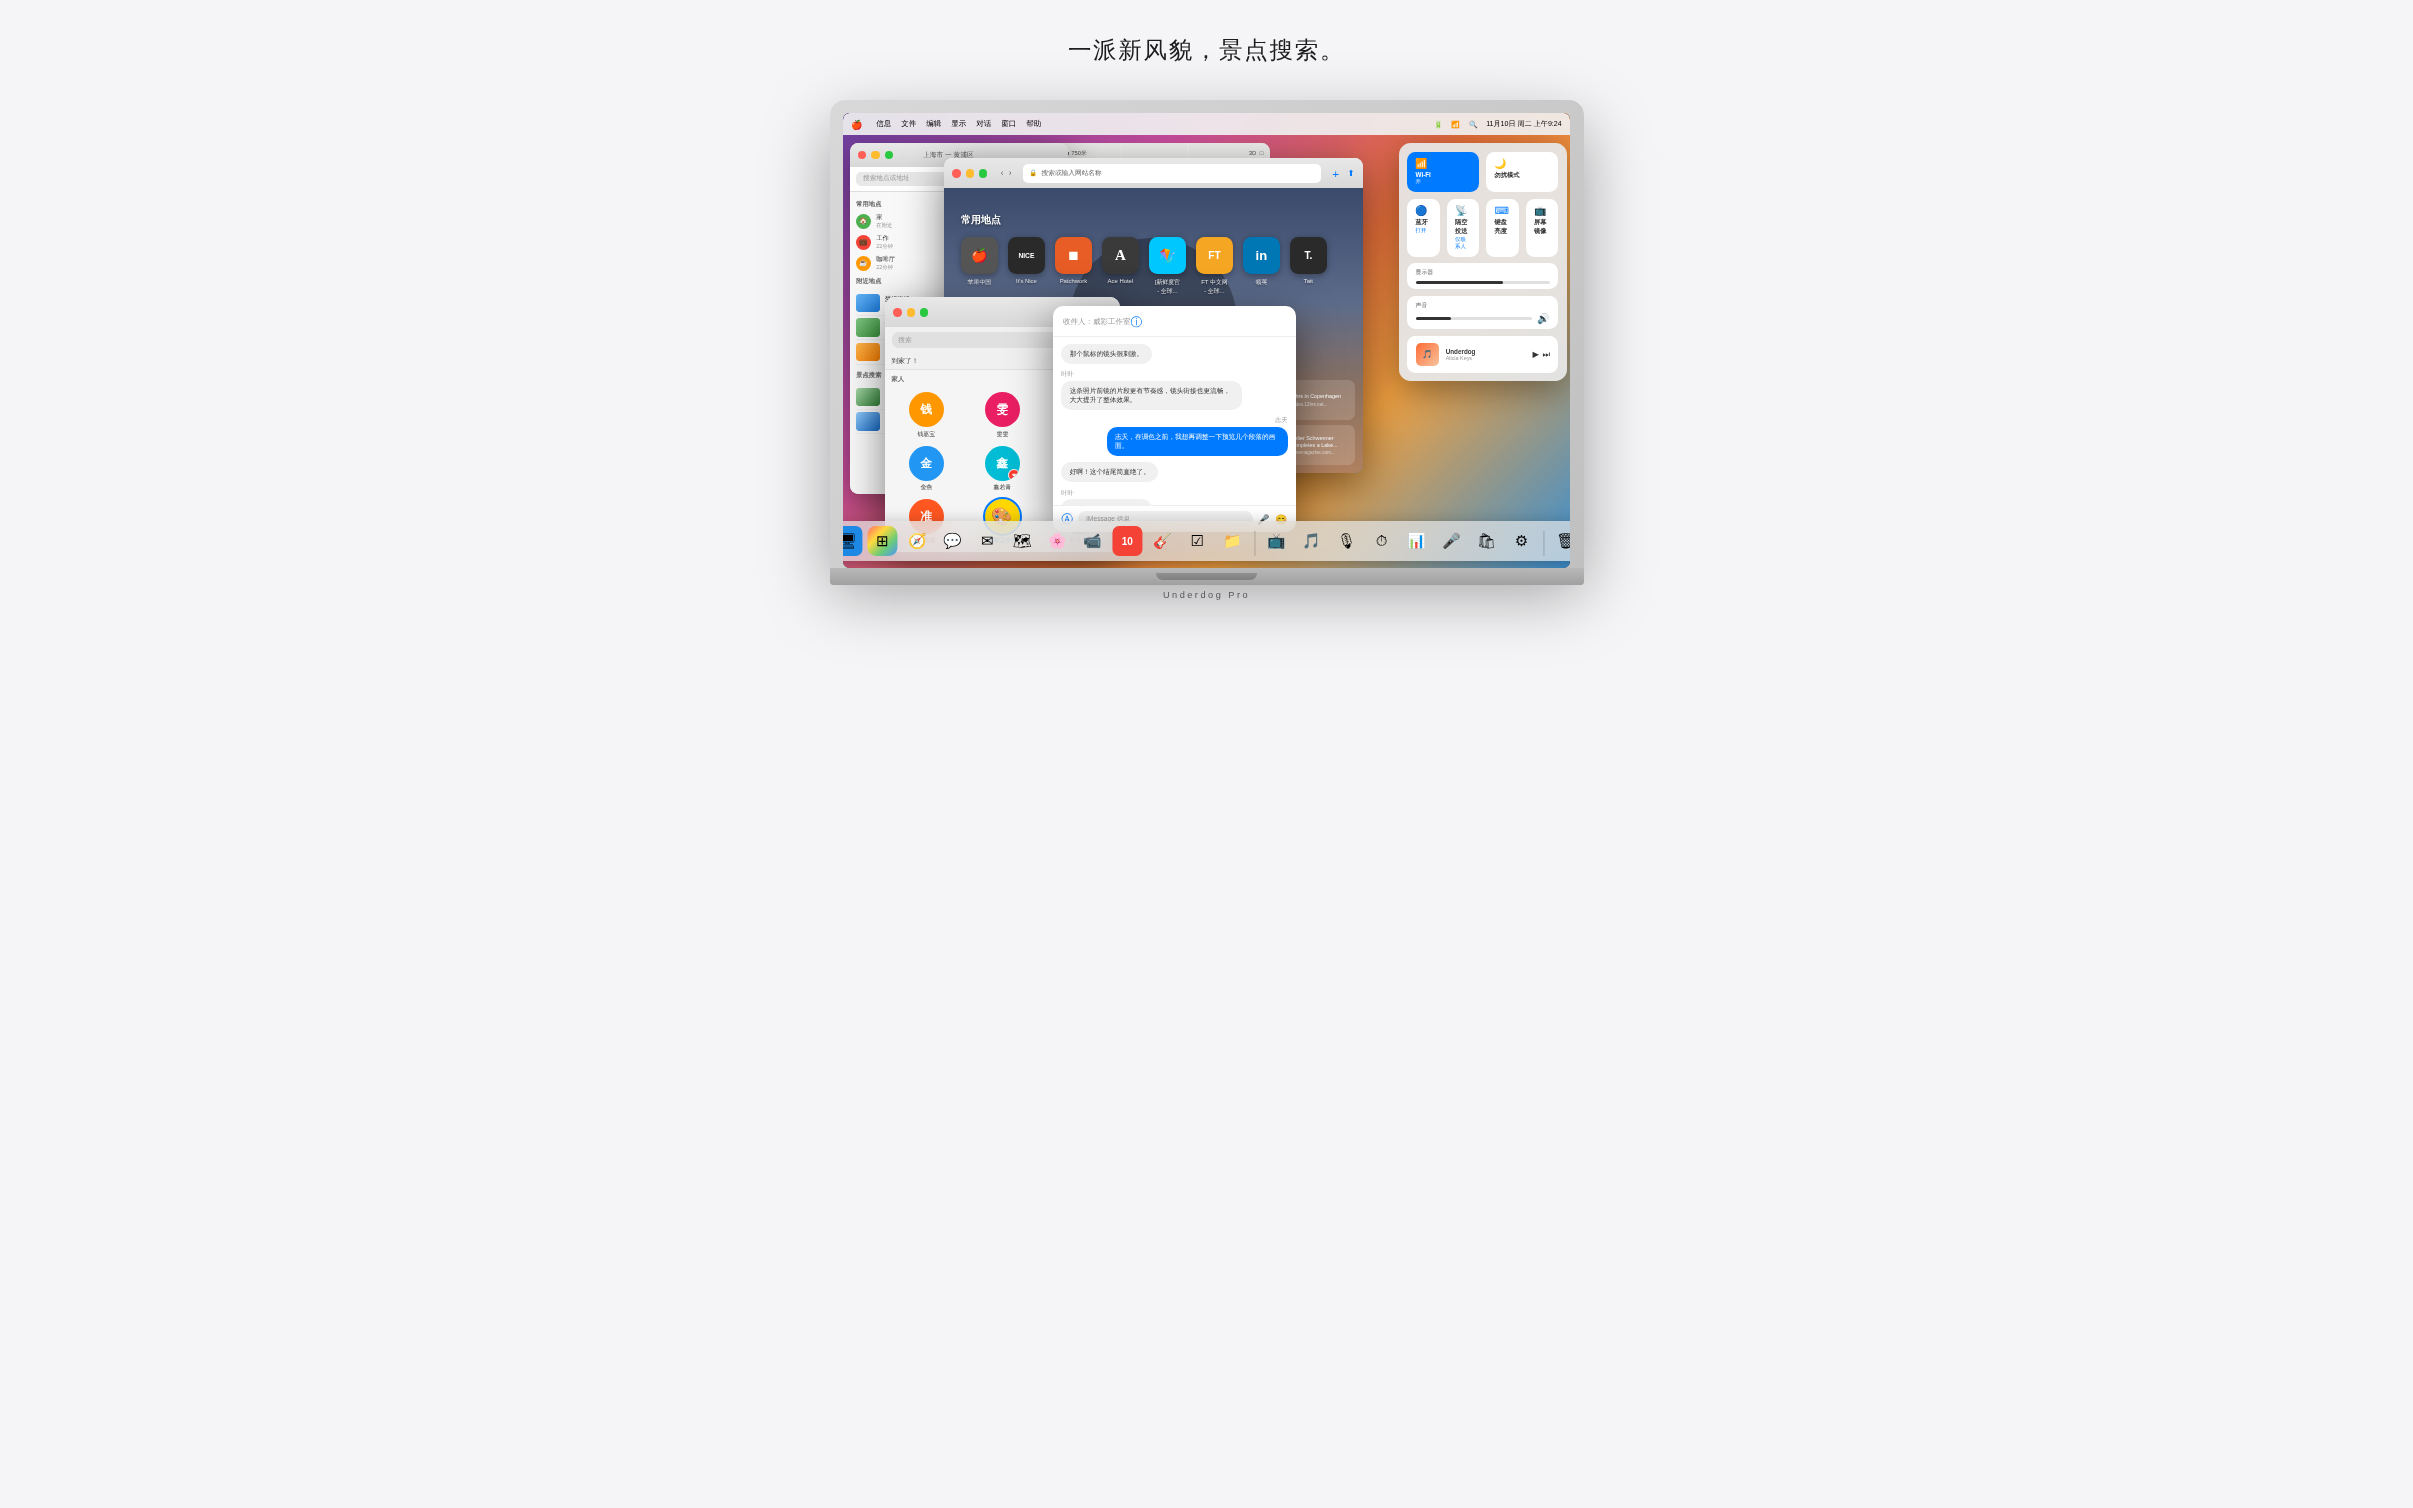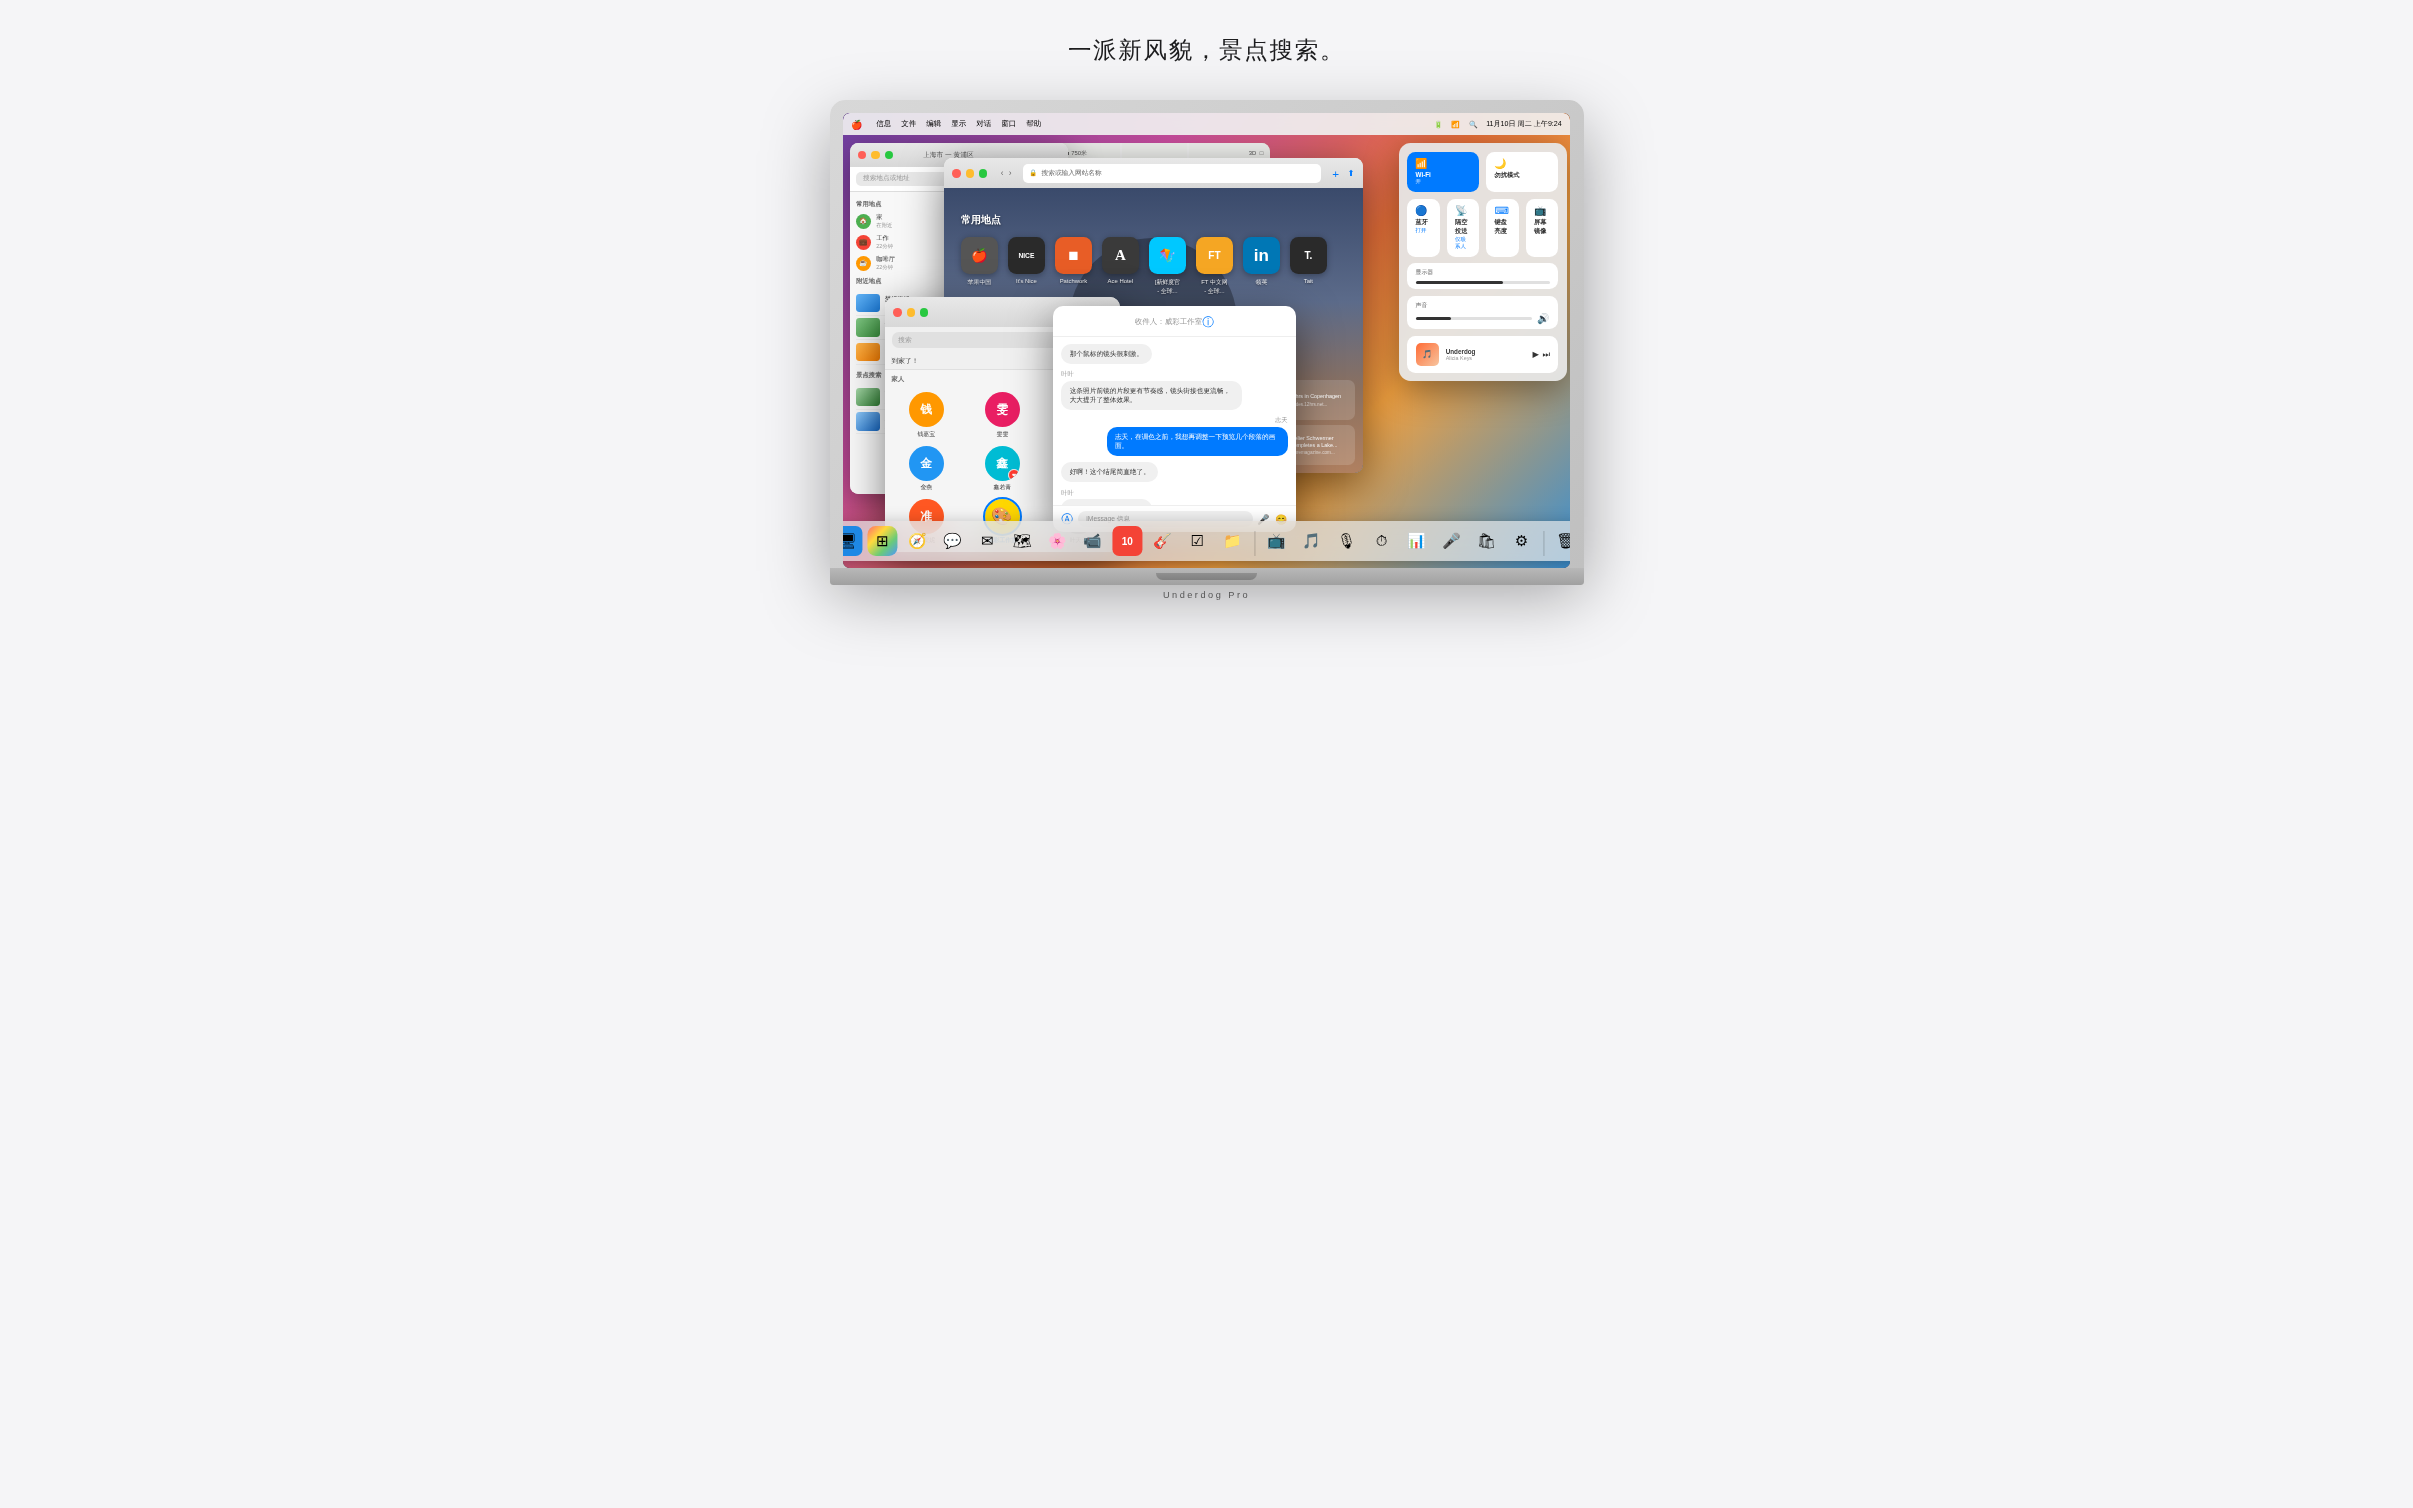--- a/index.html
+++ b/index.html
@@ -319,21 +319,21 @@
       border-radius: 10px;
       box-shadow: 0 12.6px 42px rgba(0,0,0,0.5);
       overflow: hidden;
       z-index: 60;
     }
     .chat-header {
       padding: 8.4px 10px 6.7px;
       border-bottom: 0.8px solid #eee;
       display: flex;
       align-items: center;
-      justify-content: center;
+      justify-content: flex-start;
     }
     .chat-recipient { font-size: 7.5px; color: #999; }
     .chat-info-btn { font-size: 11.7px; color: #007aff; cursor: pointer; }
 
     .chat-messages {
       padding: 6.7px 8.4px;
       height: 168px;
       overflow: hidden;
     }
     .chat-message {
@@ -740,21 +740,21 @@
 - 全球...</div>
               </div>
 
               <div class="bookmark-item">
                 <div class="bookmark-icon" style="background:#f5a623; font-size:10px; font-weight:bold;">FT</div>
                 <div class="bookmark-label" style="white-space:pre-line;">FT 中文网
 - 全球...</div>
               </div>
 
               <div class="bookmark-item">
-                <div class="bookmark-icon" style="background:#0077b5; font-size:17px; font-weight:bold;">in</div>
+                <div class="bookmark-icon" style="background:#0077b5; font-size:13px; font-weight:bold;">in</div>
                 <div class="bookmark-label">领英</div>
               </div>
 
               <div class="bookmark-item">
                 <div class="bookmark-icon" style="background:#2a2a2a; font-size:10px;">T.</div>
                 <div class="bookmark-label">Tait</div>
               </div>
 
               <div class="bookmark-item">
                 <div class="bookmark-icon" style="background:#f5d76e; font-size:15px;">☀</div>

